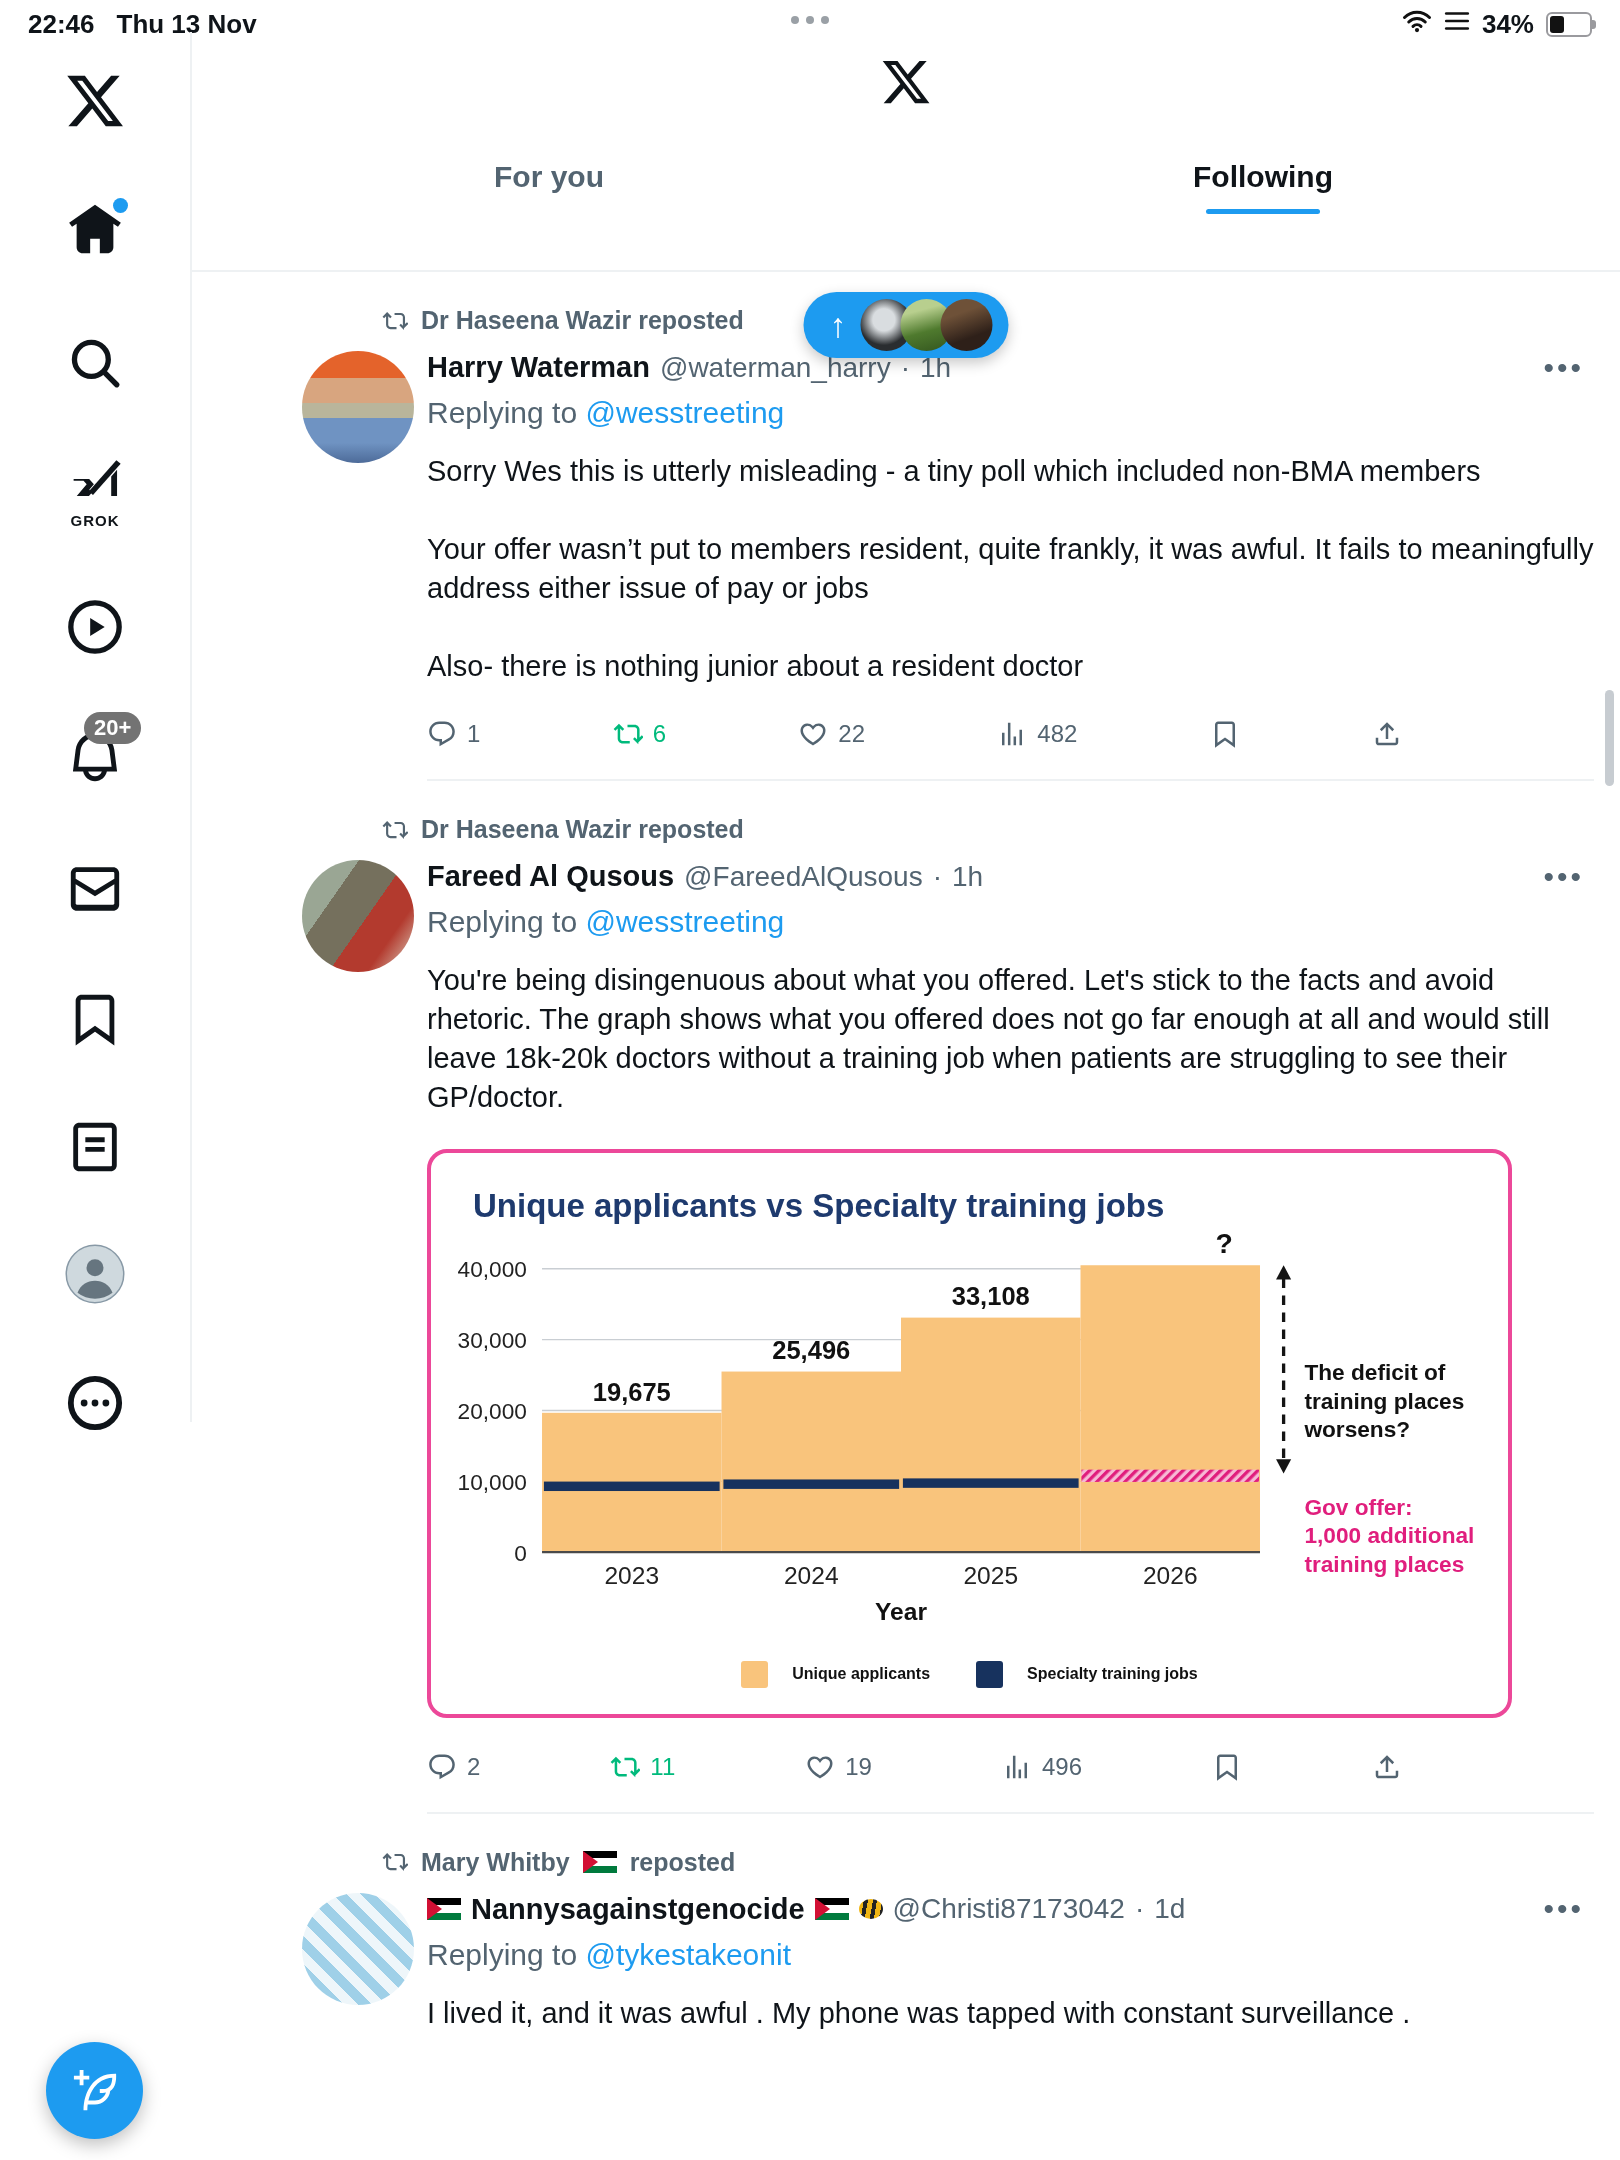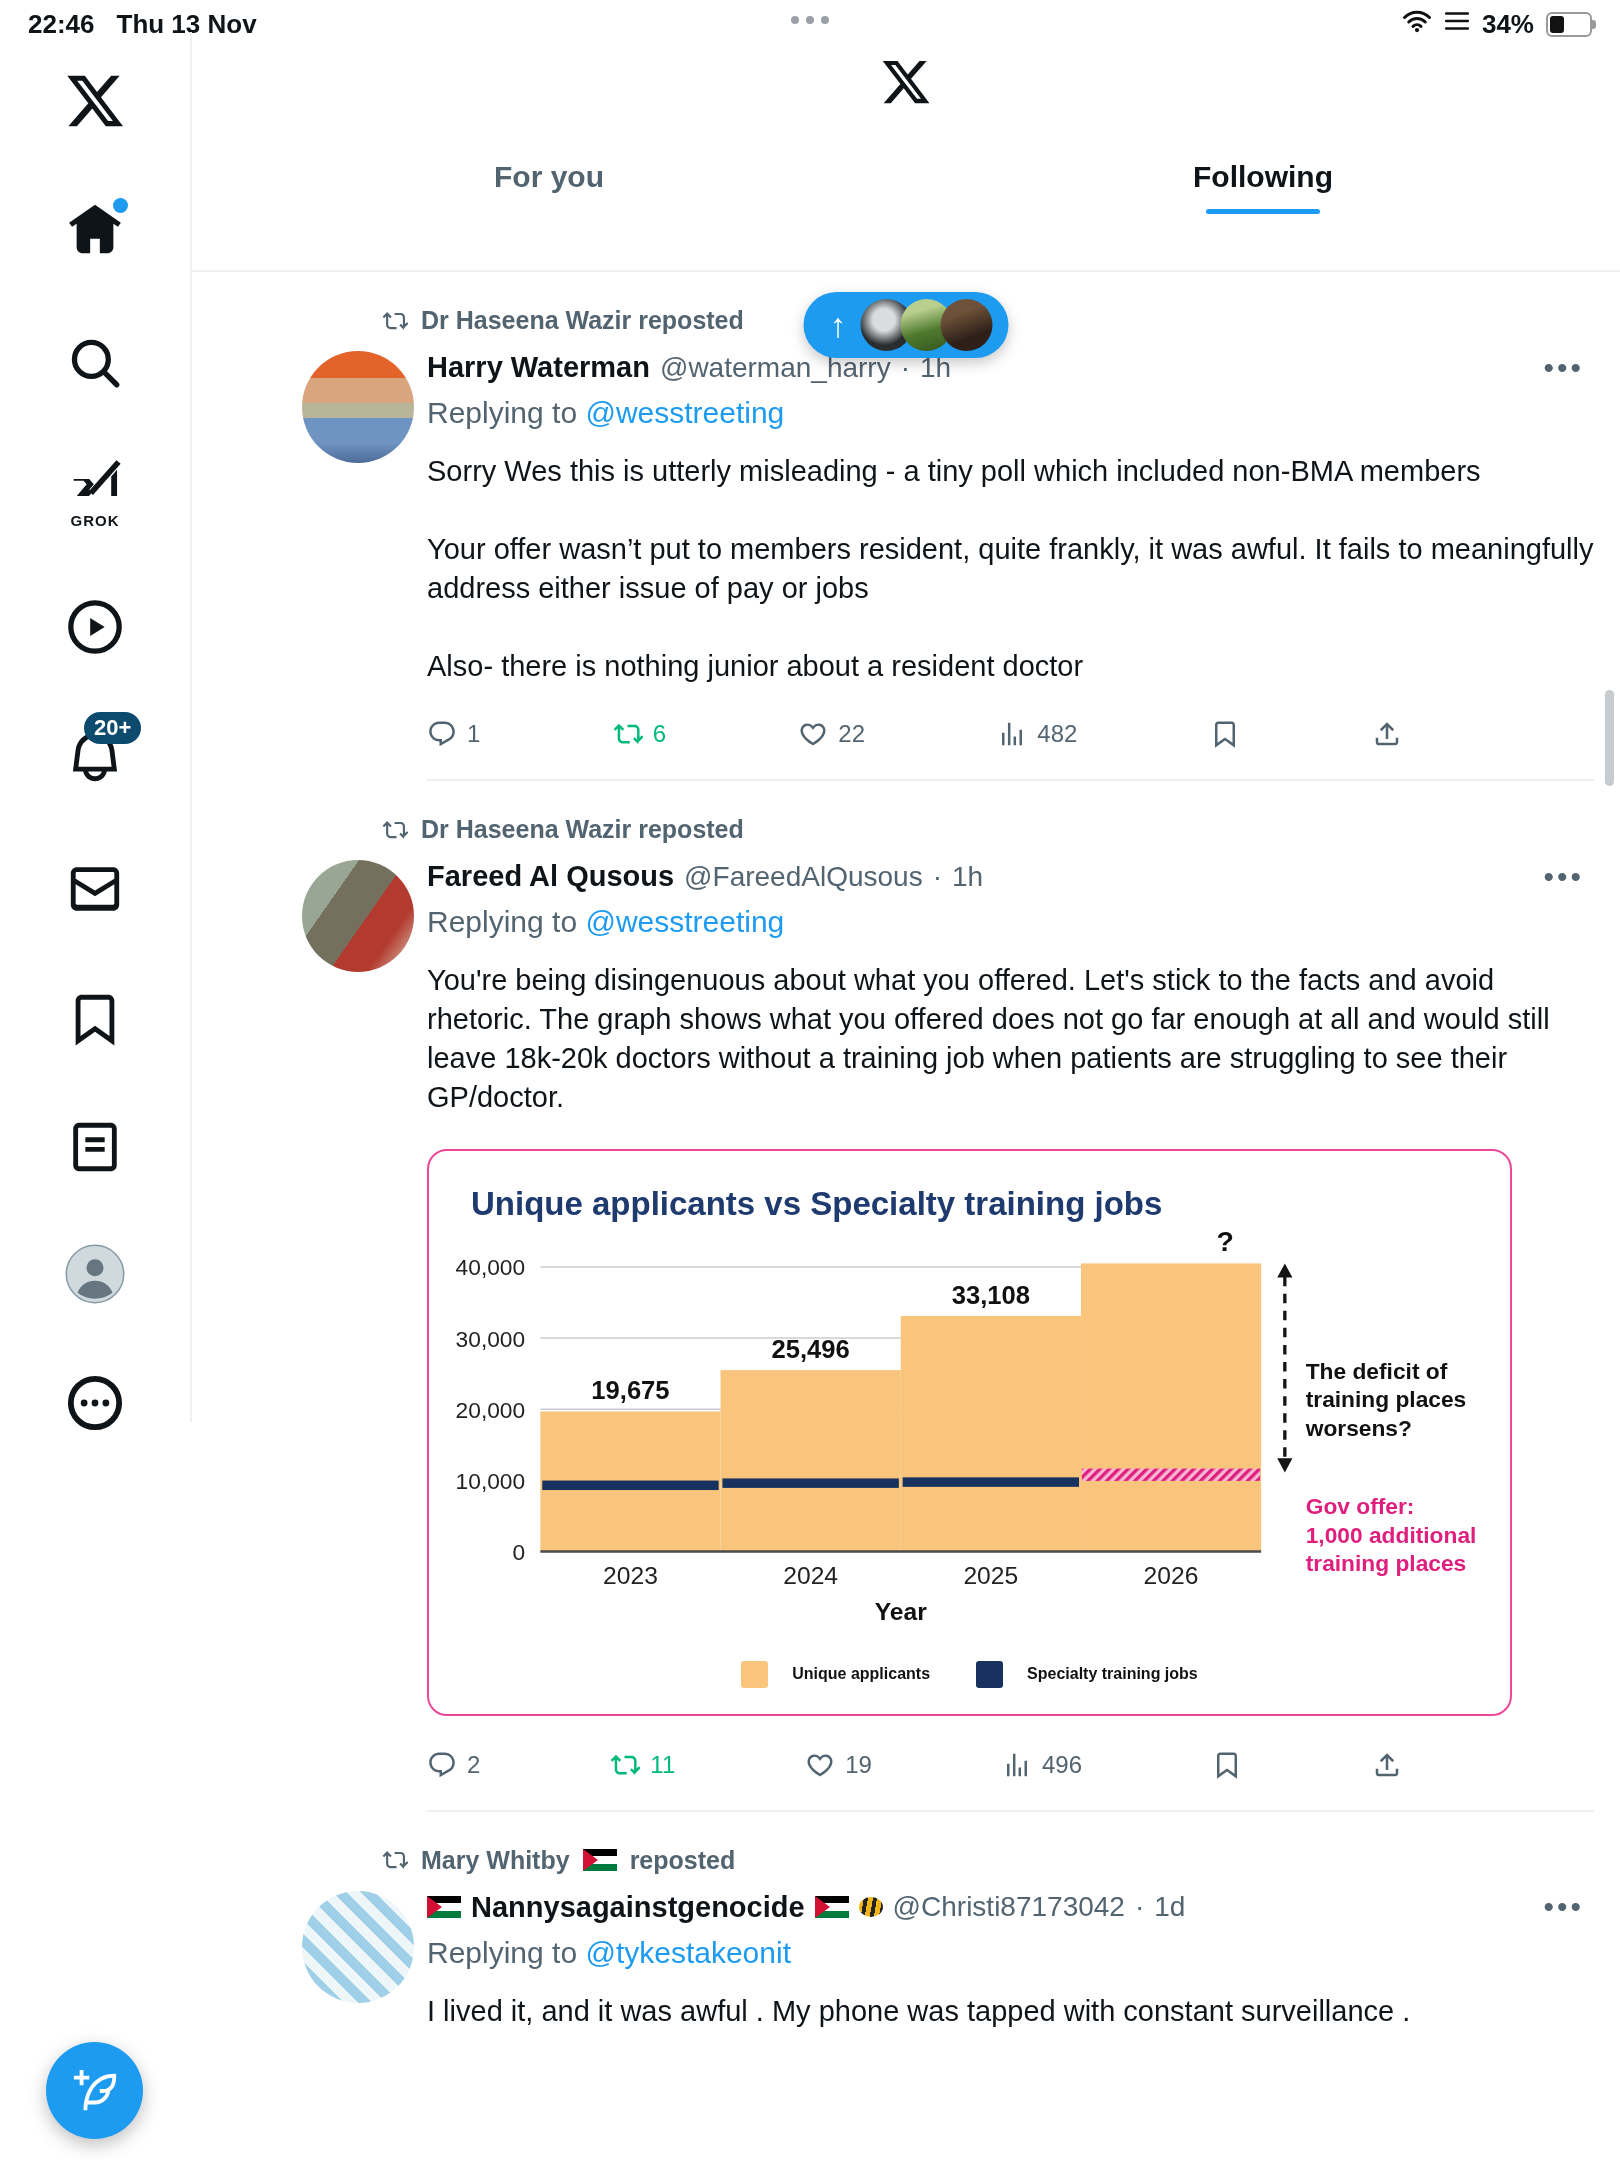--- a/index.html
+++ b/index.html
@@ -14,21 +14,21 @@
   .battery{position:relative;width:42px;height:21px;border:2px solid #9a9a9e;border-radius:6px;}
   .battery .fill{position:absolute;left:2px;top:2px;bottom:2px;width:34%;background:#121212;border-radius:3px;}
   .battery .nub{position:absolute;right:-6px;top:6px;width:4px;height:9px;background:#9a9a9e;border-radius:0 3px 3px 0;}
 
   
   .sidebar{position:absolute;top:42px;left:0;width:190px;bottom:0;}
   .side-divider{position:absolute;left:190px;top:32px;width:2px;height:1390px;background:#eef1f3;}
   .side-item{position:absolute;left:50%;transform:translateX(-50%);display:flex;flex-direction:column;align-items:center;cursor:pointer;}
   .side-item svg{display:block;}
   .blue-dot{position:absolute;top:-4px;right:-6px;width:15px;height:15px;border-radius:50%;background:#1d9bf0;}
-  .badge{position:absolute;top:-16px;left:18px;background:#0c4a6e;color:#fff;font-size:22px;font-weight:700;padding:3px 10px;border-radius:18px;}
+  .badge{position:absolute;top:-16px;left:18px;background:#737373;color:#fff;font-size:22px;font-weight:700;padding:3px 10px;border-radius:18px;}
   .grok-label{font-size:15px;font-weight:800;letter-spacing:1px;margin-top:2px;color:#0f1419;}
   .fab{position:absolute;left:46px;top:2000px;width:97px;height:97px;border-radius:50%;background:#1d9bf0;display:flex;align-items:center;justify-content:center;box-shadow:0 6px 18px rgba(0,0,0,.25);cursor:pointer;}
 
   
   .main{position:absolute;left:192px;top:42px;right:0;bottom:0;}
   .header{position:relative;height:186px;padding-left:26px;}
   .hdr-logo{position:absolute;left:50%;top:14px;transform:translateX(-50%);}
   .tabs{position:absolute;left:0;right:0;bottom:0;display:flex;}
   .tab{flex:1;display:flex;flex-direction:column;align-items:center;cursor:pointer;padding-bottom:14px;}
   .tab-label{font-size:30px;font-weight:700;color:#536471;}
@@ -68,21 +68,21 @@
   .stat svg{flex:none;}
   .stat.green{color:#00ba7c;}
   .tweet-divider{height:2px;background:#eef1f3;margin-top:30px;}
 
   
   .flag{position:relative;display:inline-block;width:34px;height:22px;background:linear-gradient(180deg,#000 0 33%,#fff 33% 66%,#007a3d 66%);vertical-align:-2px;}
   .flag::after{content:"";position:absolute;left:0;top:0;border-top:11px solid transparent;border-bottom:11px solid transparent;border-left:15px solid #d21034;}
   .bee{display:inline-block;width:24px;height:20px;border-radius:50% 50% 50% 50%;background:repeating-linear-gradient(100deg,#f0b514 0 5px,#222 5px 9px);vertical-align:-2px;}
 
   
-  .chart-card{margin-top:32px;width:1085px;border:2px solid #ec4899;border-radius:20px;box-sizing:border-box;padding:34px 26px 26px 26px;background:#fff;}
+  .chart-card{margin-top:32px;width:1085px;border:4px solid #ec4899;border-radius:20px;box-sizing:border-box;padding:34px 26px 26px 26px;background:#fff;}
   .chart-title{font-size:33px;font-weight:800;color:#1e3a6e;margin:0 0 6px 16px;}
   #chart-svg{width:100%;height:auto;display:block;}
   .ct-tick{font-size:24px;fill:#222;}
   .ct-val{font-size:27px;font-weight:800;fill:#111;}
   .ct-q{font-size:30px;font-weight:800;fill:#111;}
   .ct-cat{font-size:26px;fill:#222;}
   .ct-xlabel{font-size:26px;font-weight:700;fill:#111;}
   .ct-ann{font-size:24px;font-weight:800;}
   .chart-legend{display:flex;justify-content:center;gap:46px;margin-top:-14px;}
   .legend-item{display:flex;align-items:center;gap:24px;font-size:16px;font-weight:800;color:#111;}

